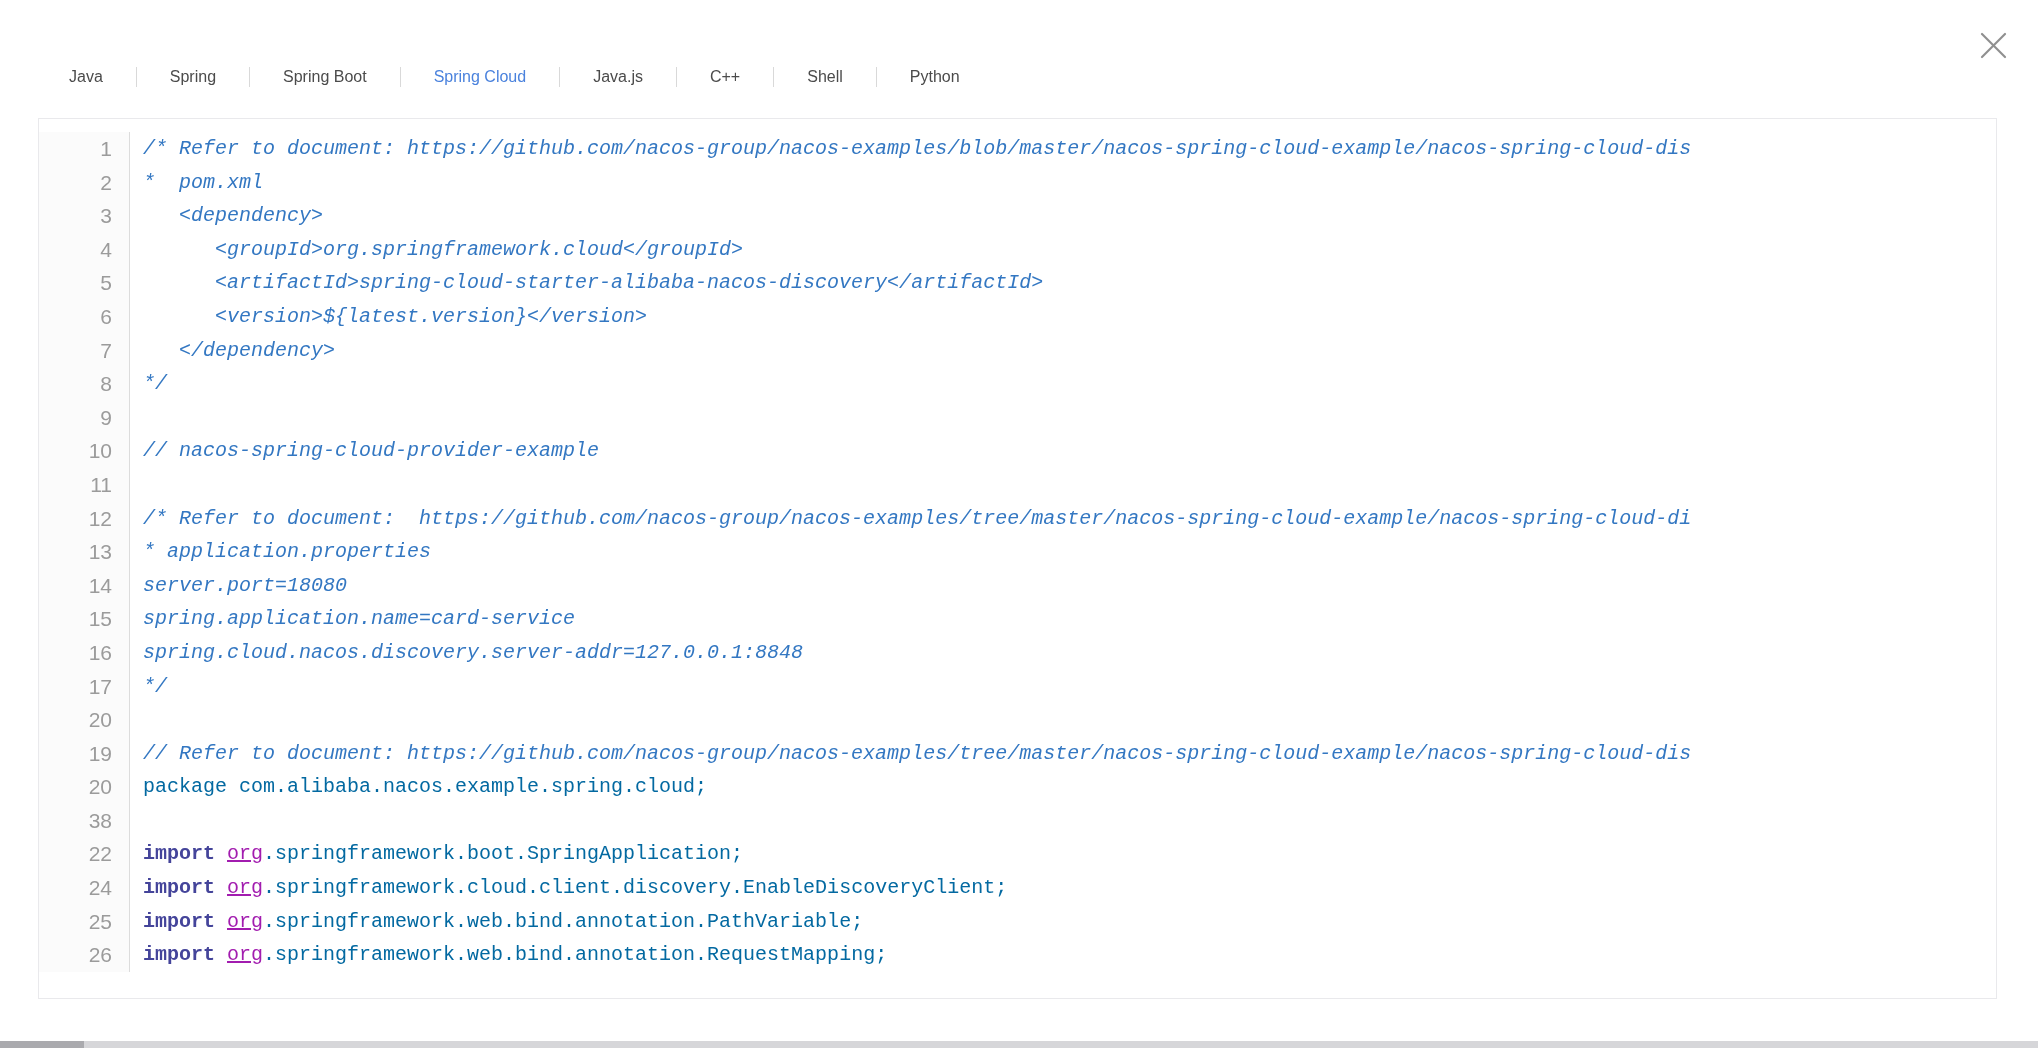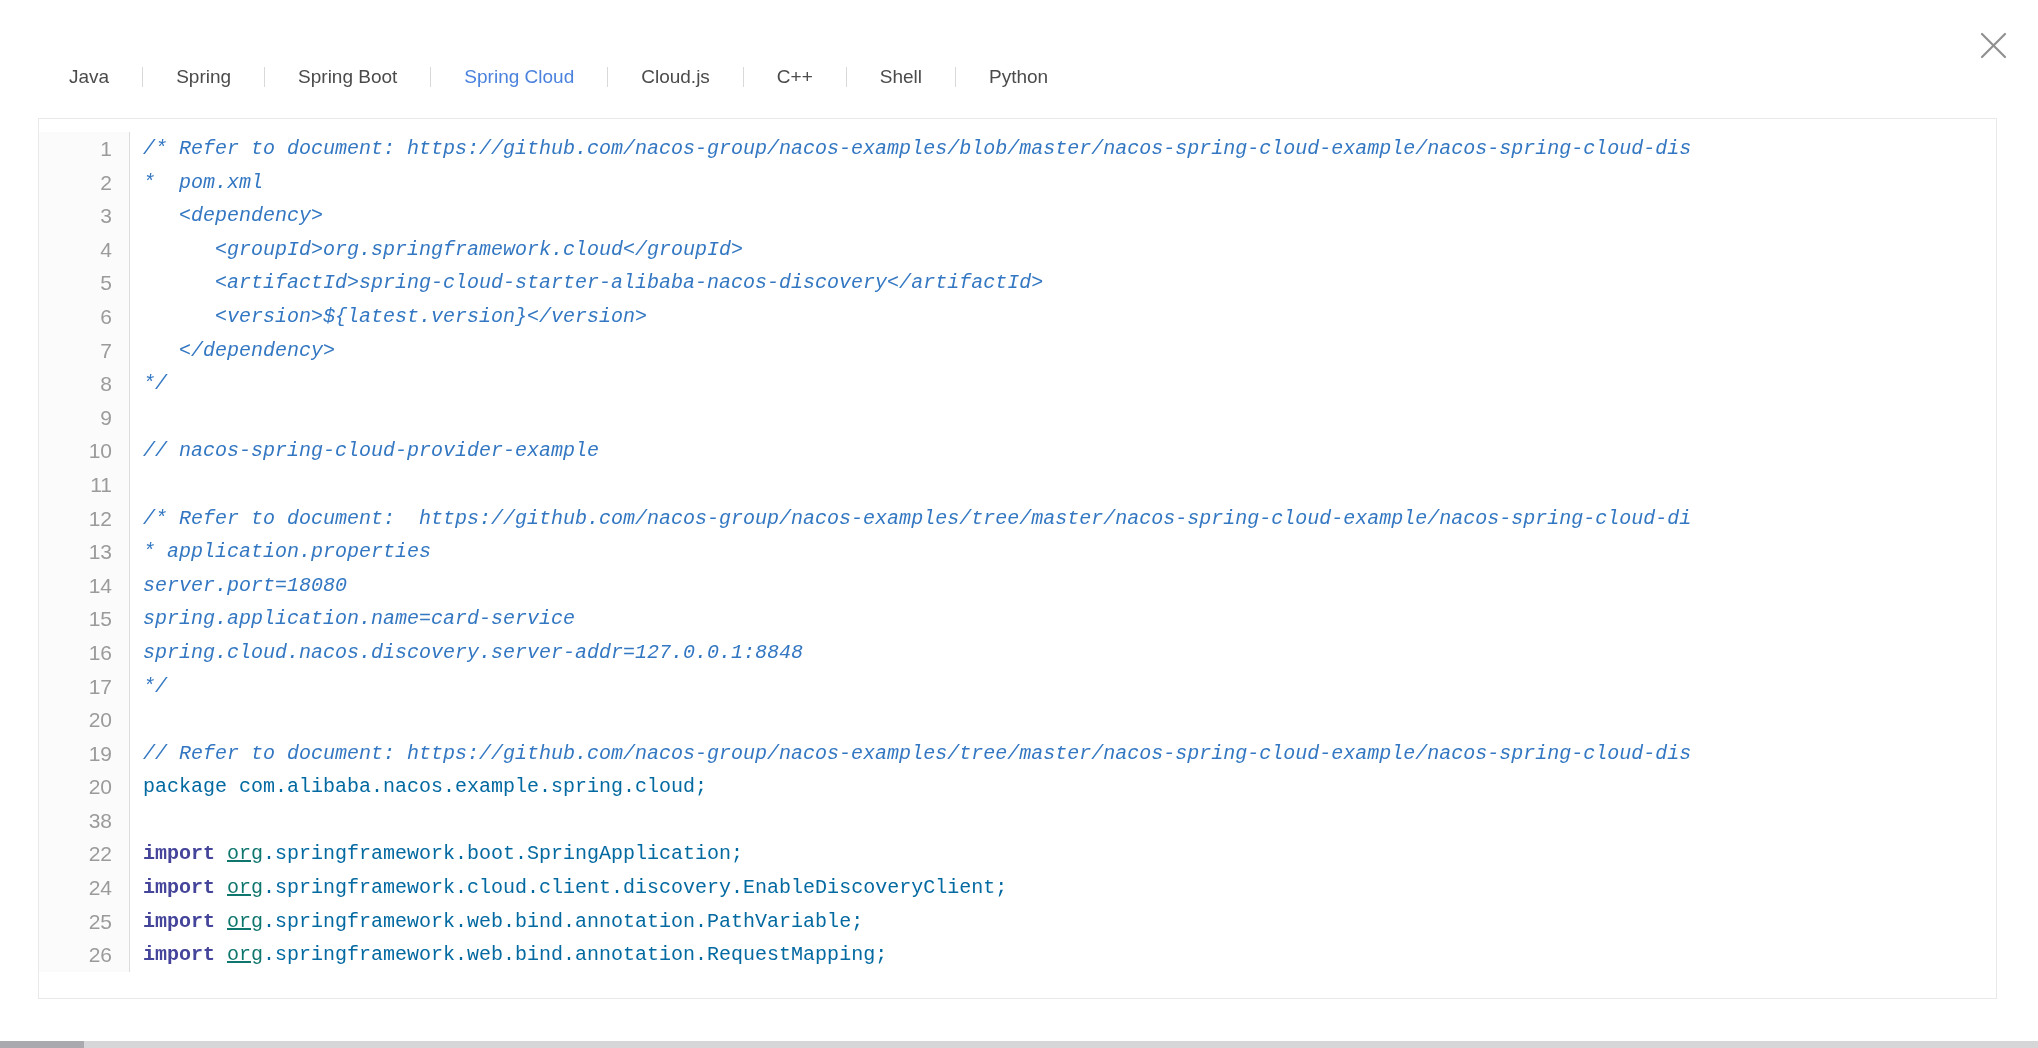--- a/index.html
+++ b/index.html
@@ -2,60 +2,60 @@
 <html><head>
 <meta charset="utf-8">
 <style>
   * { margin:0; padding:0; box-sizing:border-box; }
   html,body { width:2038px; height:1048px; background:#ffffff; overflow:hidden;
               font-family:"Liberation Sans", sans-serif; position:relative; }
 
   
   .tabbar { position:absolute; left:69px; top:56px; height:42px;
             display:flex; align-items:center; }
-  .tab { font-size:19px; color:#4b4b4b; cursor:pointer; white-space:nowrap; }
+  .tab { font-size:16px; color:#4b4b4b; cursor:pointer; white-space:nowrap; }
   .tab.active { color:#4a82dd; }
   .tab-div { width:1px; height:20px; background:#d9d9d9; margin:0 33px; }
 
   
   .close-btn { position:absolute; right:26px; top:26px; width:38px; height:38px;
                display:flex; align-items:center; justify-content:center; cursor:pointer; }
 
   
   .code-panel { position:absolute; left:38px; top:118px; width:1959px; height:881px;
                 border:1px solid #e9e9ec; background:#ffffff; overflow:hidden; }
   .code-line { display:flex; height:33.6px; line-height:33.6px; white-space:pre; }
   .code-line:first-child { margin-top:13px; }
   .ln { flex:0 0 91px; text-align:right; padding-right:17px;
         border-right:1px solid #dcdcdc; background:#fbfbfb;
         font-family:"Liberation Sans", sans-serif; font-size:21px; color:#9b9b9b; }
   .src { flex:1; padding-left:13px; overflow:hidden;
          font-family:"Liberation Mono", monospace; font-size:20px; color:#111111; }
   .sg-c { color:#3377c2; font-style:italic; }
   .sg-p { color:#0369a1; }
   .sg-k { color:#44449a; font-weight:bold; }
-  .sg-u { color:#0f766e; text-decoration:underline; }
+  .sg-u { color:#a21caf; text-decoration:underline; }
 
   
   .hscroll { position:absolute; left:0; bottom:0; width:2038px; height:7px; background:#d6d6d9; }
   .hscroll-thumb { position:absolute; left:0; top:0; width:84px; height:7px; background:#aaaaae; }
 </style>
 </head>
 <body>
 
 <nav class="tabbar">
     <span class="tab">Java</span>
     <span class="tab-div"></span>
     <span class="tab">Spring</span>
     <span class="tab-div"></span>
     <span class="tab">Spring Boot</span>
     <span class="tab-div"></span>
     <span class="tab active">Spring Cloud</span>
     <span class="tab-div"></span>
-    <span class="tab">Cloud.js</span>
+    <span class="tab">Java.js</span>
     <span class="tab-div"></span>
     <span class="tab">C++</span>
     <span class="tab-div"></span>
     <span class="tab">Shell</span>
     <span class="tab-div"></span>
     <span class="tab">Python</span>
   </nav>
 
 <div class="close-btn">
   <svg width="27" height="27" viewBox="0 0 27 27">

